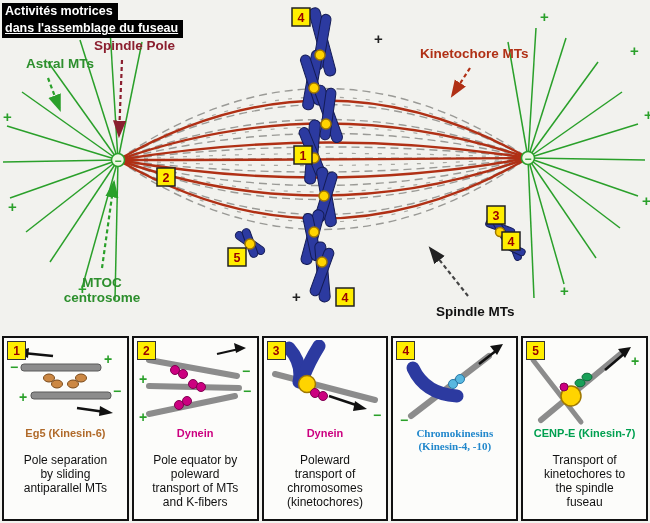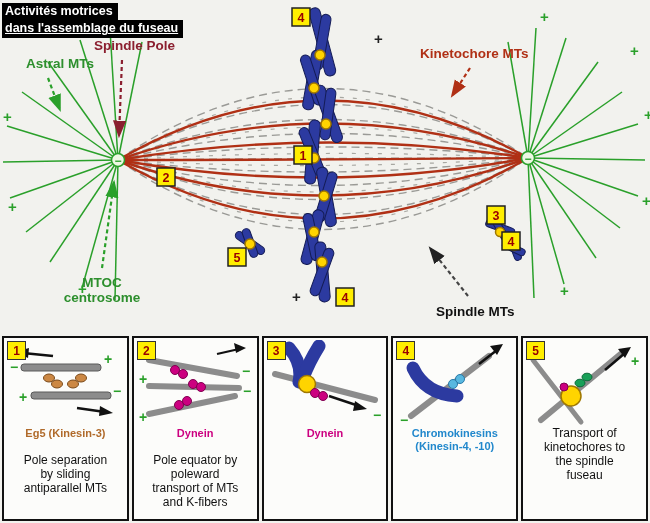--- a/index.html
+++ b/index.html
@@ -251,21 +251,21 @@
           <ellipse cx="42" cy="38" rx="5.5" ry="4"></ellipse>
             <ellipse cx="50" cy="44" rx="5.5" ry="4"></ellipse>
           <ellipse cx="66" cy="44" rx="5.5" ry="4"></ellipse>
             <ellipse cx="74" cy="38" rx="5.5" ry="4"></ellipse>
         </g>
         <text x="97" y="24" font-size="14" font-weight="bold" fill="#2aa02a">+</text>
         <text x="3" y="32" font-size="14" font-weight="bold" fill="#2aa02a">−</text>
         <text x="12" y="62" font-size="14" font-weight="bold" fill="#2aa02a">+</text>
         <text x="106" y="56" font-size="14" font-weight="bold" fill="#2aa02a">−</text>
       </svg>
-      <div class="protein" style="color: rgb(176, 106, 42);">Eg5 (Kinesin-3)</div>
+      <div class="protein" style="color: rgb(176, 106, 42);">Eg5 (Kinesin-6)</div>
       <div class="desc">Pole separation by sliding antiparallel MTs</div>
     </div>
 
     <div class="panel">
       <div class="badge-box">2</div>
       <svg class="panel-art" width="116" height="86" viewBox="0 0 116 86">
         <g stroke="#8c8c8c" stroke-width="6" stroke-linecap="round">
           <line x1="12" y1="20" x2="100" y2="36"></line>
           <line x1="12" y1="46" x2="102" y2="48"></line>
           <line x1="12" y1="74" x2="98" y2="56"></line>
@@ -301,51 +301,53 @@
         <circle cx="40" cy="44" r="8.5" fill="#ffd400" stroke="#a07800" stroke-width="1.5"></circle>
         <g fill="#cc0080" stroke="#800050">
           <circle cx="48" cy="53" r="4.5"></circle>
             <circle cx="56" cy="56" r="4.5"></circle>
         </g>
         <line x1="62" y1="56" x2="92" y2="66" stroke="#111" stroke-width="2.5"></line>
         <polygon points="100,69 88,61 86,71" fill="#111"></polygon>
         <text x="106" y="80" font-size="14" font-weight="bold" fill="#2aa02a">−</text>
       </svg>
       <div class="protein" style="color: rgb(204, 0, 128);">Dynein</div>
+      <div class="desc">Poleward transport of chromosomes (kinetochores)</div>
     </div>
 
     <div class="panel">
       <div class="badge-box">4</div>
       <svg class="panel-art" width="116" height="86" viewBox="0 0 116 86">
         <line x1="14" y1="76" x2="92" y2="16" stroke="#8c8c8c" stroke-width="6" stroke-linecap="round"></line>
         <line x1="82" y1="24" x2="100" y2="10" stroke="#111" stroke-width="2.5"></line>
         <polygon points="106,4 93,6 100,15" fill="#111"></polygon>
         <path d="M16,28 Q28,54 60,56" stroke="#2c3aa0" stroke-width="13" stroke-linecap="round" fill="none"></path>
         <g fill="#58b8e0" stroke="#2a7aa8">
           <circle cx="56" cy="44" r="4.5"></circle>
             <circle cx="63" cy="39" r="4.5"></circle>
         </g>
         <text x="3" y="85" font-size="14" font-weight="bold" fill="#2aa02a">−</text>
       </svg>
-      <div class="protein" style="color: rgb(34, 136, 204);">Chromokinesins (Kinesin-4, -10)</div>
+      <div class="protein" style="color: rgb(34, 136, 204); font-family: Liberation Serif, serif;">Chromokinesins (Kinesin-4, -10)</div>
     </div>
 
     <div class="panel">
       <div class="badge-box">5</div>
       <svg class="panel-art" width="116" height="86" viewBox="0 0 116 86">
         <line x1="14" y1="80" x2="96" y2="12" stroke="#8c8c8c" stroke-width="6" stroke-linecap="round"></line>
         <line x1="6" y1="20" x2="54" y2="82" stroke="#8c8c8c" stroke-width="5" stroke-linecap="round"></line>
         <line x1="78" y1="30" x2="98" y2="13" stroke="#111" stroke-width="2.5"></line>
         <polygon points="104,7 91,9 98,18" fill="#111"></polygon>
         <circle cx="44" cy="56" r="10" fill="#ffd400" stroke="#a07800" stroke-width="1.5"></circle>
         <circle cx="37" cy="47" r="4" fill="#cc0080" stroke="#800050"></circle>
         <g fill="#18a058" stroke="#0a6a38">
           <ellipse cx="53" cy="43" rx="5" ry="3.8"></ellipse>
             <ellipse cx="60" cy="37" rx="5" ry="3.8"></ellipse>
         </g>
         <text x="104" y="26" font-size="14" font-weight="bold" fill="#2aa02a">+</text>
         <text x="4" y="16" font-size="14" font-weight="bold" fill="#2aa02a">−</text>
       </svg>
+      <div class="protein" style="color: rgb(0, 160, 80);">CENP-E (Kinesin-7)</div>
       <div class="desc">Transport of kinetochores to the spindle fuseau</div>
     </div>
 
   </div>
 </div>
 
 </body></html>

